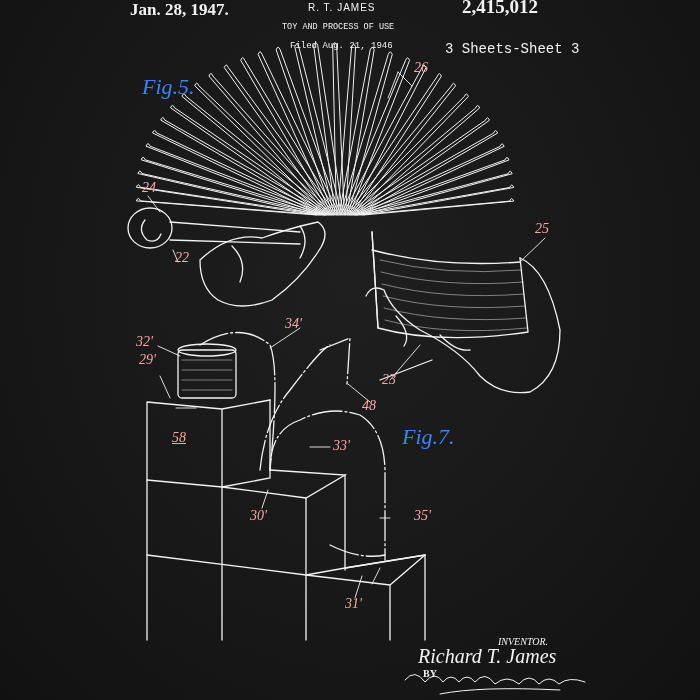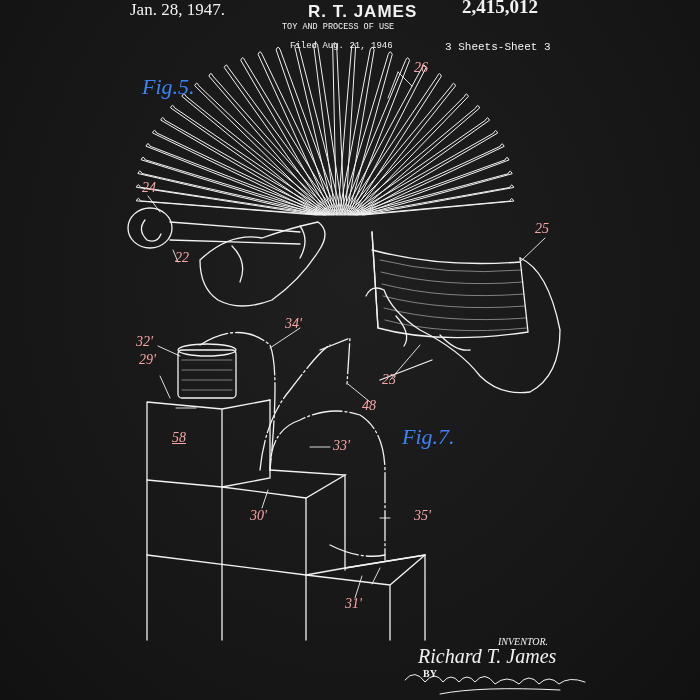--- a/index.html
+++ b/index.html
@@ -1,25 +1,25 @@
 <!DOCTYPE html>
 <html><head>
   <meta charset="utf-8">
   <style>
     html, body { margin:0; padding:0; }
     body { width:700px; height:700px; background:#1a1a1a; overflow:hidden; position:relative;
            font-family:"Liberation Sans", sans-serif; color:#f2f2f2; }
     .bg { position:absolute; inset:0; background: radial-gradient(ellipse at 50% 40%, #1f1f1f 0%, #161616 70%, #111 100%); }
     .hdr { position:absolute; white-space:nowrap; }
-    .date { left:130px; top:0px; font-family:"Liberation Serif", serif; font-weight:normal; font-size:17px; }
-    .inventor-name { left:308px; top:2px; font-weight:bold; font-size:17px; letter-spacing:1px; }
+    .date { left:130px; top:0px; font-family:"Liberation Serif", serif; font-weight:bold; font-size:17px; }
+    .inventor-name { left:308px; top:2px; font-weight:normal; font-size:10px; letter-spacing:1px; }
     .patno { left:462px; top:-4px; font-family:"Liberation Serif", serif; font-weight:bold; font-size:19px; }
     .title { left:282px; top:22px; font-family:"Liberation Mono", monospace; font-size:8.5px; }
     .filed { left:290px; top:41px; font-family:"Liberation Mono", monospace; font-size:9px; }
-    .sheets { left:445px; top:41px; font-family:"Liberation Mono", monospace; font-size:11px; }
+    .sheets { left:445px; top:41px; font-family:"Liberation Mono", monospace; font-size:14px; }
     .script { position:absolute; font-family:"Liberation Serif", serif; font-style:italic; color:#3b82f6; white-space:nowrap; }
     .fig5 { left:142px; top:74px; font-size:22px; }
     .fig7 { left:402px; top:424px; font-size:22px; }
     .ref { position:absolute; font-family:"Liberation Serif", serif; font-style:italic; font-size:14px; color:#fca5a5; }
     .inv-label { position:absolute; left:498px; top:636px; font-family:"Liberation Serif", serif; font-style:italic; font-size:10px; }
     .inv-sig { position:absolute; left:418px; top:645px; font-family:"Liberation Serif", serif; font-style:italic; font-size:20px; }
     .by { position:absolute; left:423px; top:668px; font-family:"Liberation Serif", serif; font-size:10px; font-weight:bold; }
     svg.art { position:absolute; left:0; top:0; }
   </style>
 </head>

